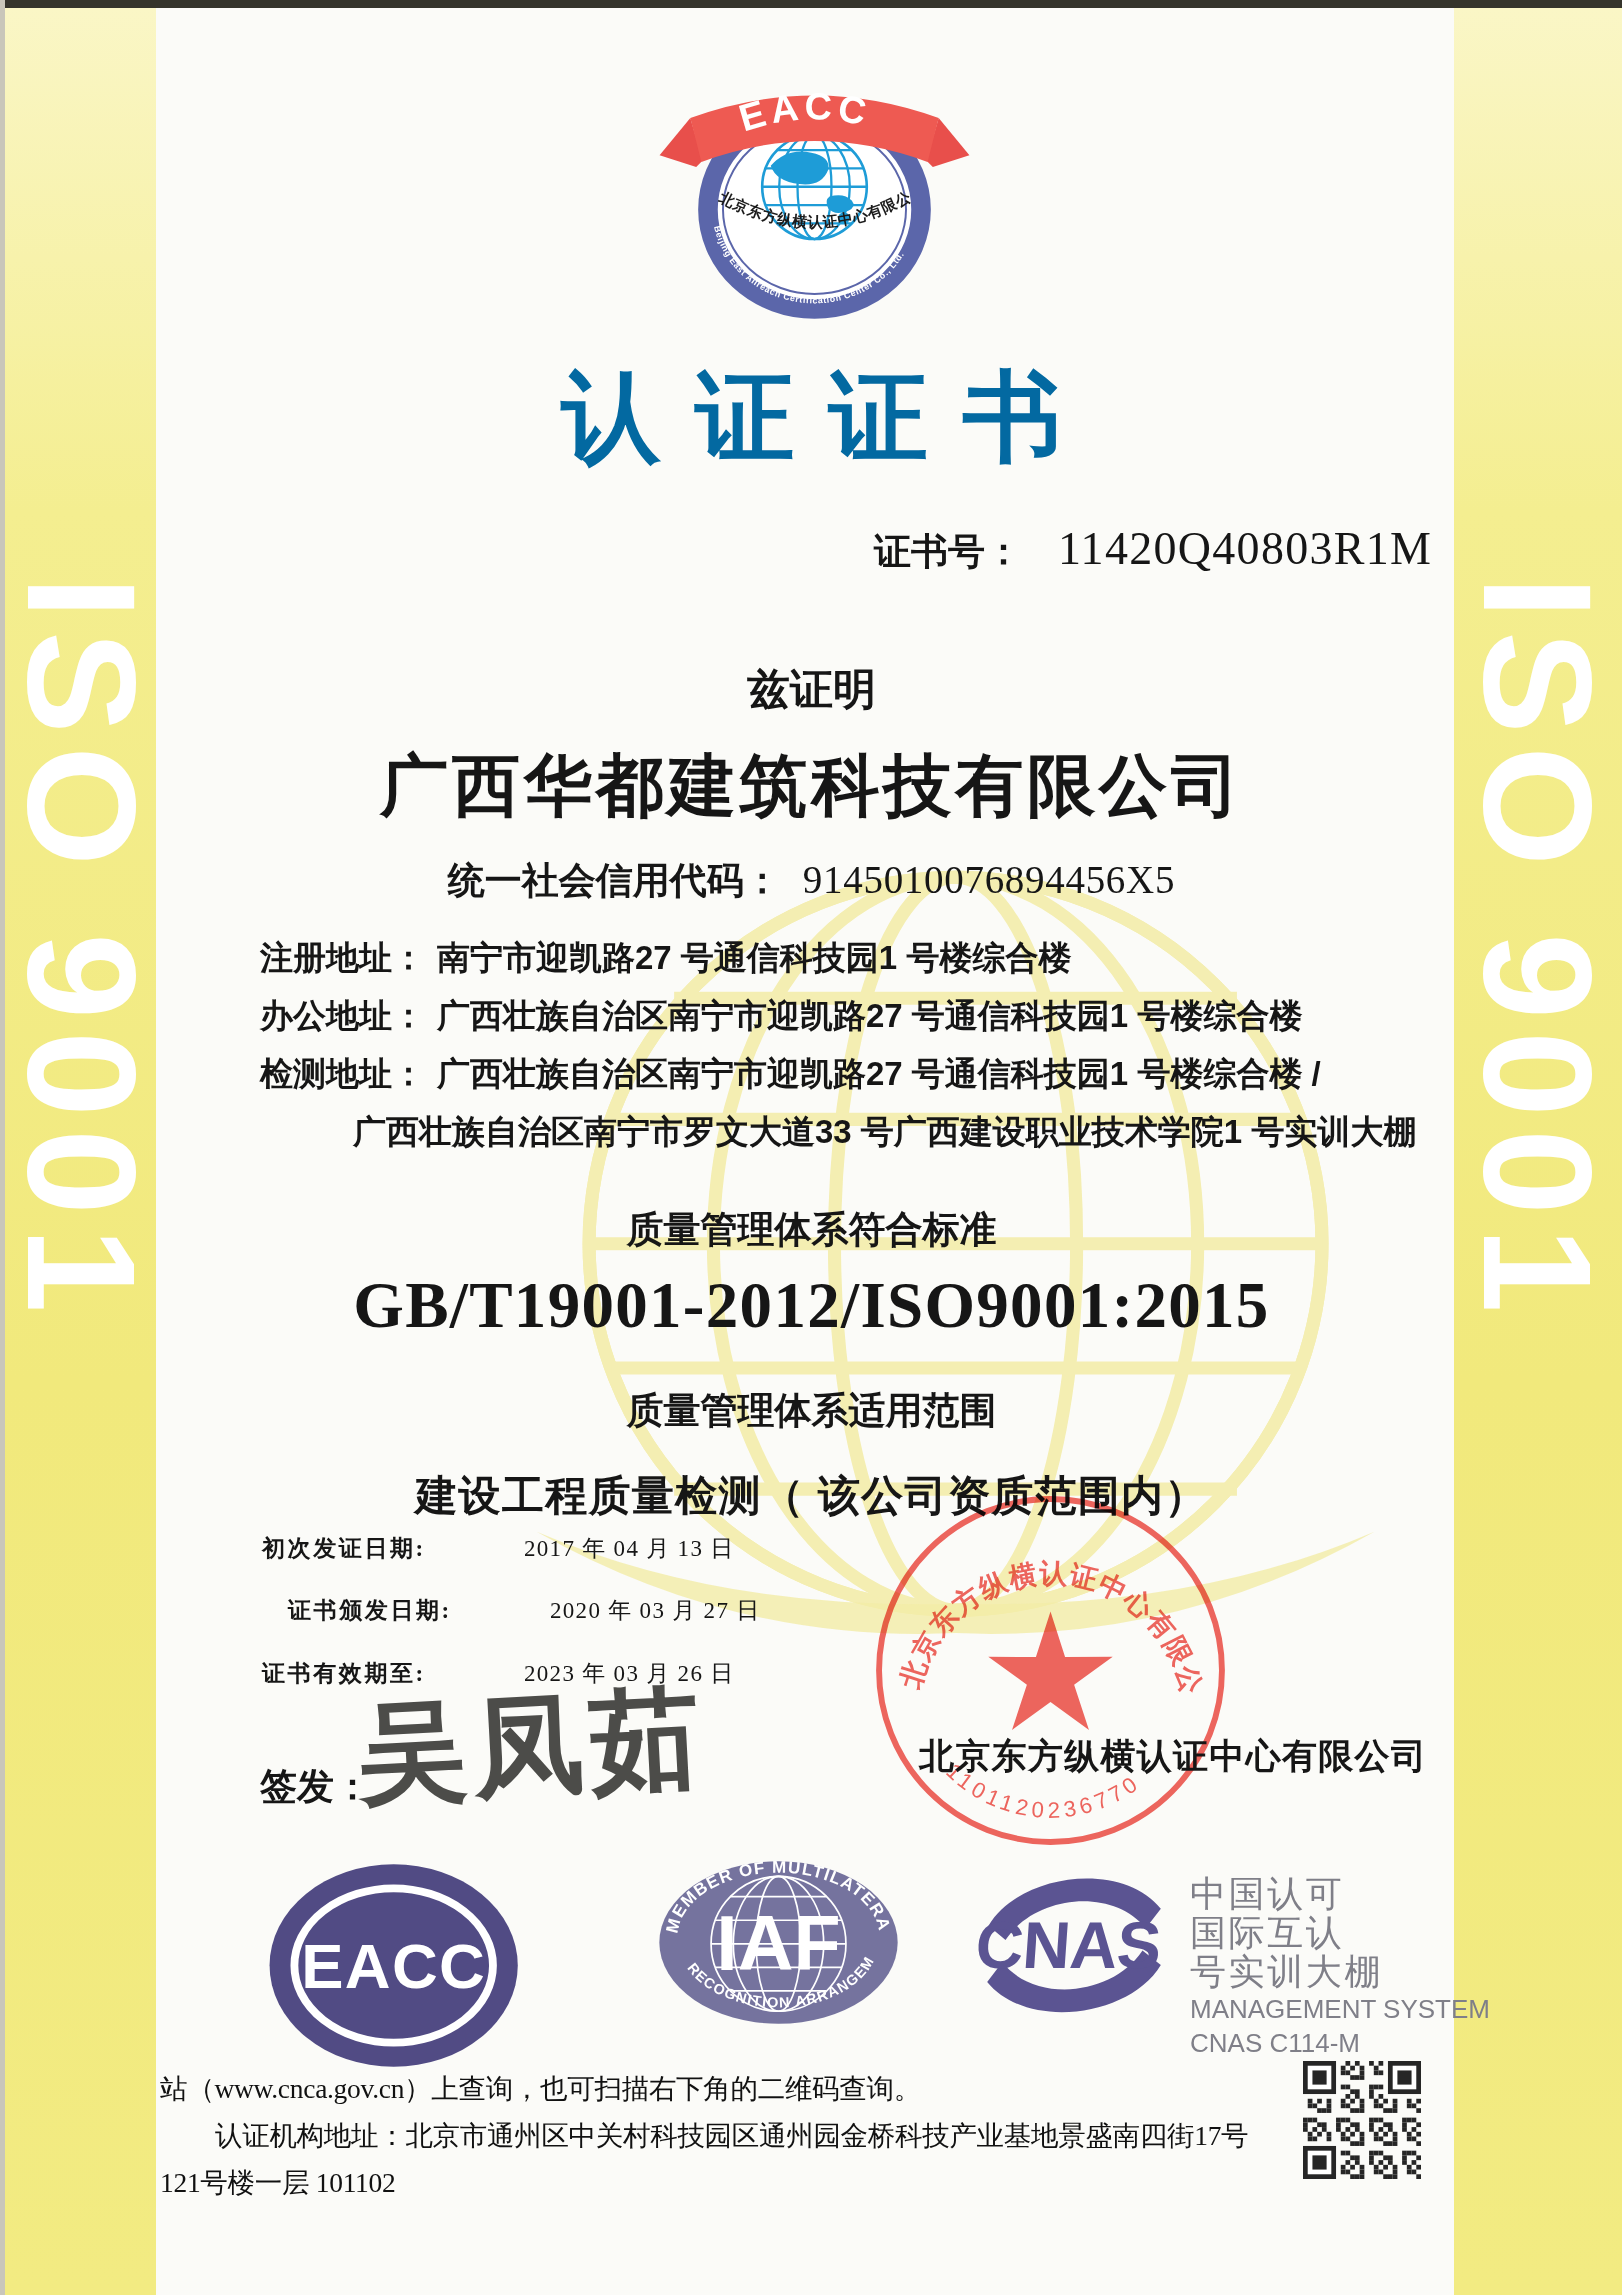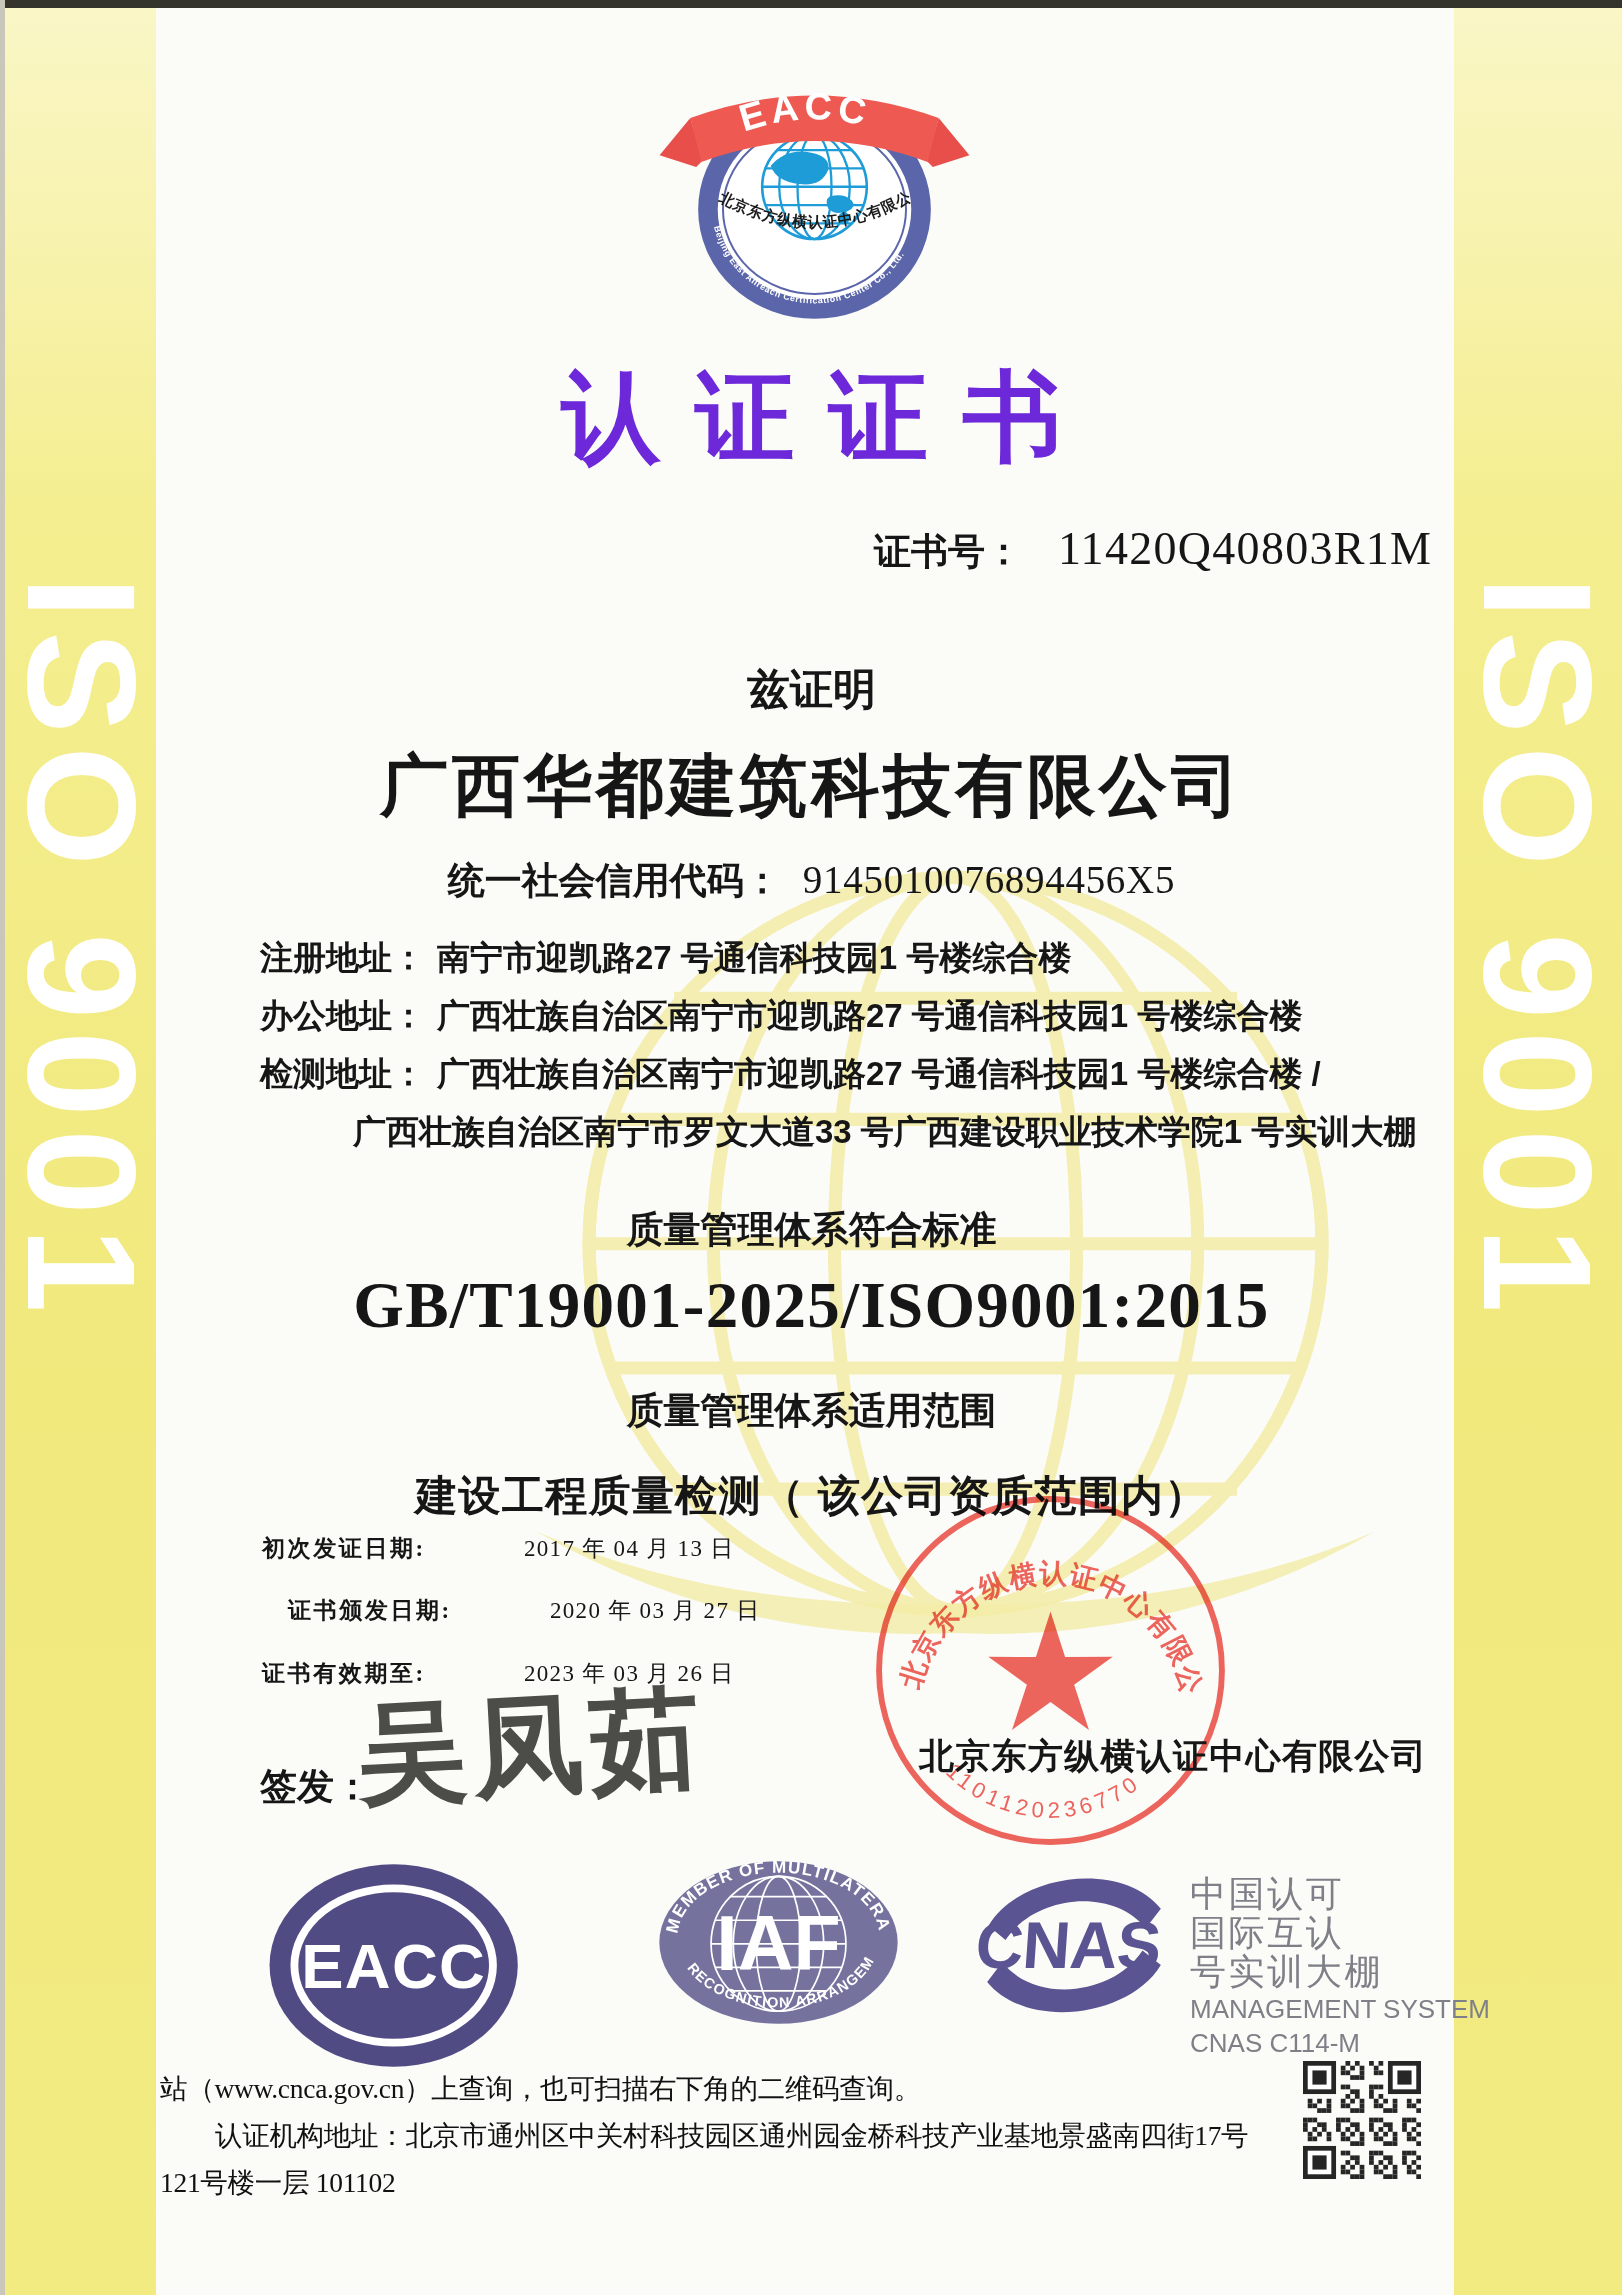--- a/index.html
+++ b/index.html
@@ -17,21 +17,21 @@
   
   .band{top:7.9px;height:2288px;background:linear-gradient(180deg,#faf6c6 0%,#f4ee90 22%,#f1e97c 60%,#f2eb82 100%);}
   .band-left{left:5.2px;width:151px;}
   .band-right{left:1454px;width:169px;}
   .band-text{writing-mode:vertical-rl;text-orientation:sideways;
      font-family:"Liberation Sans","DejaVu Sans",sans-serif;font-weight:700;font-size:154px;
      line-height:151px;color:#ffffff;letter-spacing:0.08em;top:576px;white-space:nowrap;}
   .band-text.l{left:5.2px;}
   .band-text.r{left:1461px;}
 
-  .title{top:352px;font-size:99px;font-weight:700;color:#6d28d9;letter-spacing:0.35em;text-indent:0.35em;}
+  .title{top:352px;font-size:99px;font-weight:700;color:#0369a1;letter-spacing:0.35em;text-indent:0.35em;}
   .certno{left:874px;top:522px;font-size:37px;white-space:nowrap;}
   .certno b{font-weight:700;}
   .certno span{margin-left:36px;font-size:46px;letter-spacing:1.3px;}
 
   .attest{top:661px;font-size:43px;font-weight:700;}
   .company{top:741px;font-size:68px;font-weight:700;letter-spacing:3.9px;}
   .creditrow{top:856px;font-size:37px;}
   .creditrow .lbl{font-weight:700;font-family:"Liberation Sans","DejaVu Sans",sans-serif;}
   .creditrow .val{font-family:"Liberation Serif","DejaVu Serif",serif;font-size:39px;margin-left:22px;letter-spacing:0.7px;}
 
@@ -143,21 +143,21 @@
 </div>
 <div class="abs addr sans" style="top:994px;z-index:1;">
   <span class="lbl">办公地址：</span><span>广西壮族自治区南宁市迎凯路27 号通信科技园1 号楼综合楼</span>
 </div>
 <div class="abs addr sans" style="top:1052px;z-index:1;">
   <span class="lbl">检测地址：</span><span>广西壮族自治区南宁市迎凯路27 号通信科技园1 号楼综合楼 /</span>
 </div>
 <div class="abs addr-cont sans" style="top:1110px;z-index:1;">广西壮族自治区南宁市罗文大道33 号广西建设职业技术学院1 号实训大棚</div>
 
 <div class="abs center cap sans" style="top:1205px;z-index:1;">质量管理体系符合标准</div>
-<div class="abs center standard serif" style="z-index:1;">GB/T19001-2025/ISO9001:2015</div>
+<div class="abs center standard serif" style="z-index:1;">GB/T19001-2012/ISO9001:2015</div>
 <div class="abs center cap sans" style="top:1386px;z-index:1;">质量管理体系适用范围</div>
 <div class="abs center scope sans" style="z-index:1;">建设工程质量检测（ 该公司资质范围内）</div>
 
 <div class="abs daterow serif" style="top:1533px;z-index:1;">
   <span class="lbl">初次发证日期:</span><span class="val">2017 年 04 月 13 日</span>
 </div>
 <div class="abs daterow serif" style="top:1595px;z-index:1;margin-left:26px;">
   <span class="lbl">证书颁发日期:</span><span class="val">2020 年 03 月 27 日</span>
 </div>
 <div class="abs daterow serif" style="top:1658px;z-index:1;">

